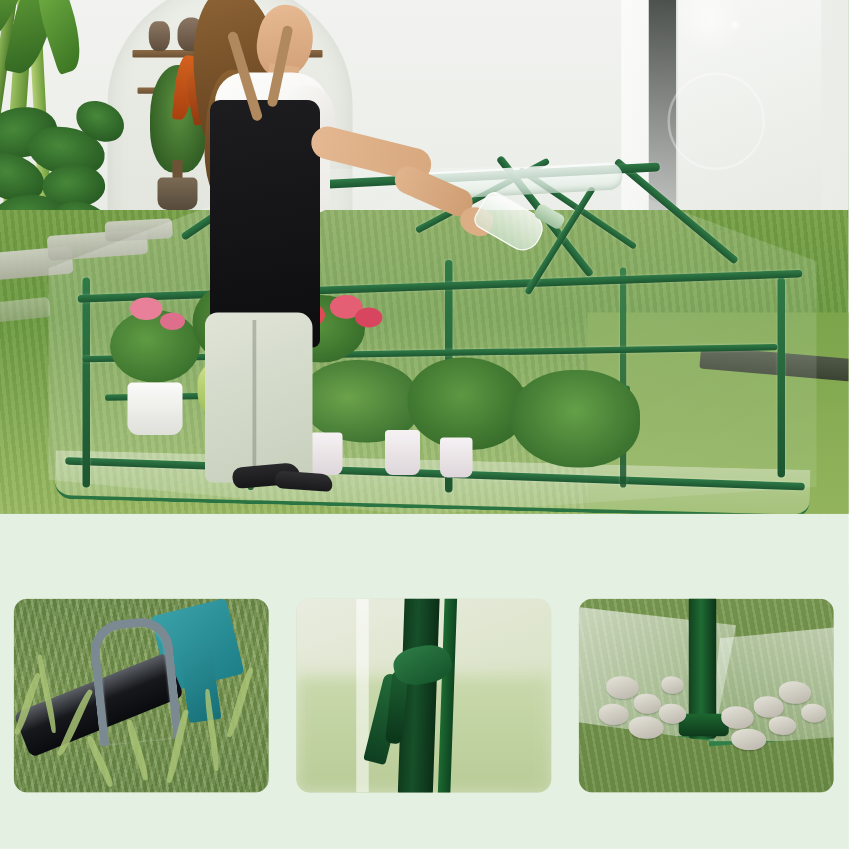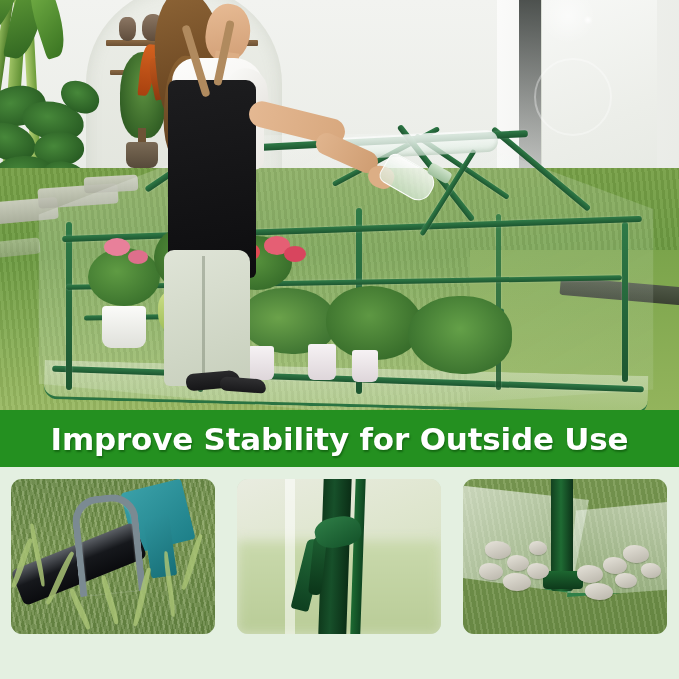--- a/index.html
+++ b/index.html
@@ -762,23 +762,20 @@
       <div class="arm"></div>
       <div class="forearm"></div>
       <div class="hand"></div>
       <div class="spray-bottle">
         <div class="sb-body"></div>
         <div class="sb-nozzle"></div>
       </div>
     </div>
   </div>
 
-  <div class="banner">
-    <div class="banner-title">Improve Stability for Outside Use</div>
-  </div>
 
   <div class="panels">
     <div class="panel-row">
 
       <div class="panel">
         <div class="p1-grass"></div>
         <div class="p1-teal"></div>
         <div class="p1-teal2"></div>
         <div class="p1-tube"></div>
         <div class="p1-stake"></div>

